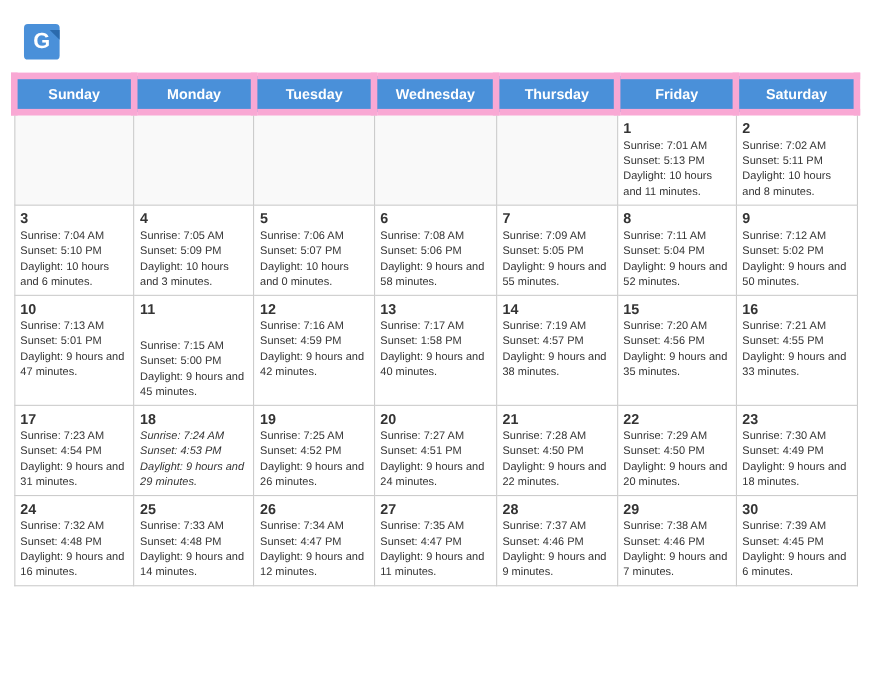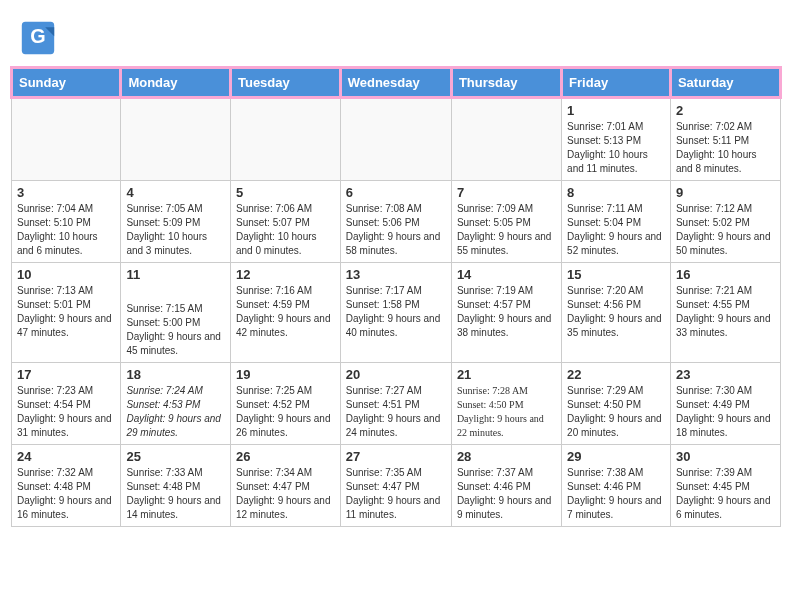--- a/index.html
+++ b/index.html
@@ -50,22 +50,22 @@
       width: 100%;
       border-collapse: collapse;
       margin-top: 5px;
     }
     .calendar th {
       background-color: #4a90d9;
       color: #fff;
       font-size: 13px;
       font-weight: bold;
       padding: 6px 6px;
-      text-align: left;
-      border: 3px solid #f9a8d4;
+      text-align: center;
+      border: 6px solid #f9a8d4;
     }
     .calendar td {
       border: 1px solid #ccc;
       vertical-align: top;
       padding: 4px 5px;
       font-size: 10.5px;
       color: #333;
       width: 113px;
       height: 80px;
       background: #fff;
@@ -246,21 +246,21 @@
 Daylight: 9 hours and 26 minutes.</div>
         </td>
         <td>
           <span class="day-number">20</span>
           <div class="day-info" style="white-space: pre-line;">Sunrise: 7:27 AM
 Sunset: 4:51 PM
 Daylight: 9 hours and 24 minutes.</div>
         </td>
         <td>
           <span class="day-number">21</span>
-          <div class="day-info" style="white-space: pre-line; font-family: Liberation Serif, serif;">Sunrise: 7:28 AM
+          <div class="day-info" style="white-space: pre-line;">Sunrise: 7:28 AM
 Sunset: 4:50 PM
 Daylight: 9 hours and 22 minutes.</div>
         </td>
         <td>
           <span class="day-number">22</span>
           <div class="day-info" style="white-space: pre-line;">Sunrise: 7:29 AM
 Sunset: 4:50 PM
 Daylight: 9 hours and 20 minutes.</div>
         </td>
         <td>

